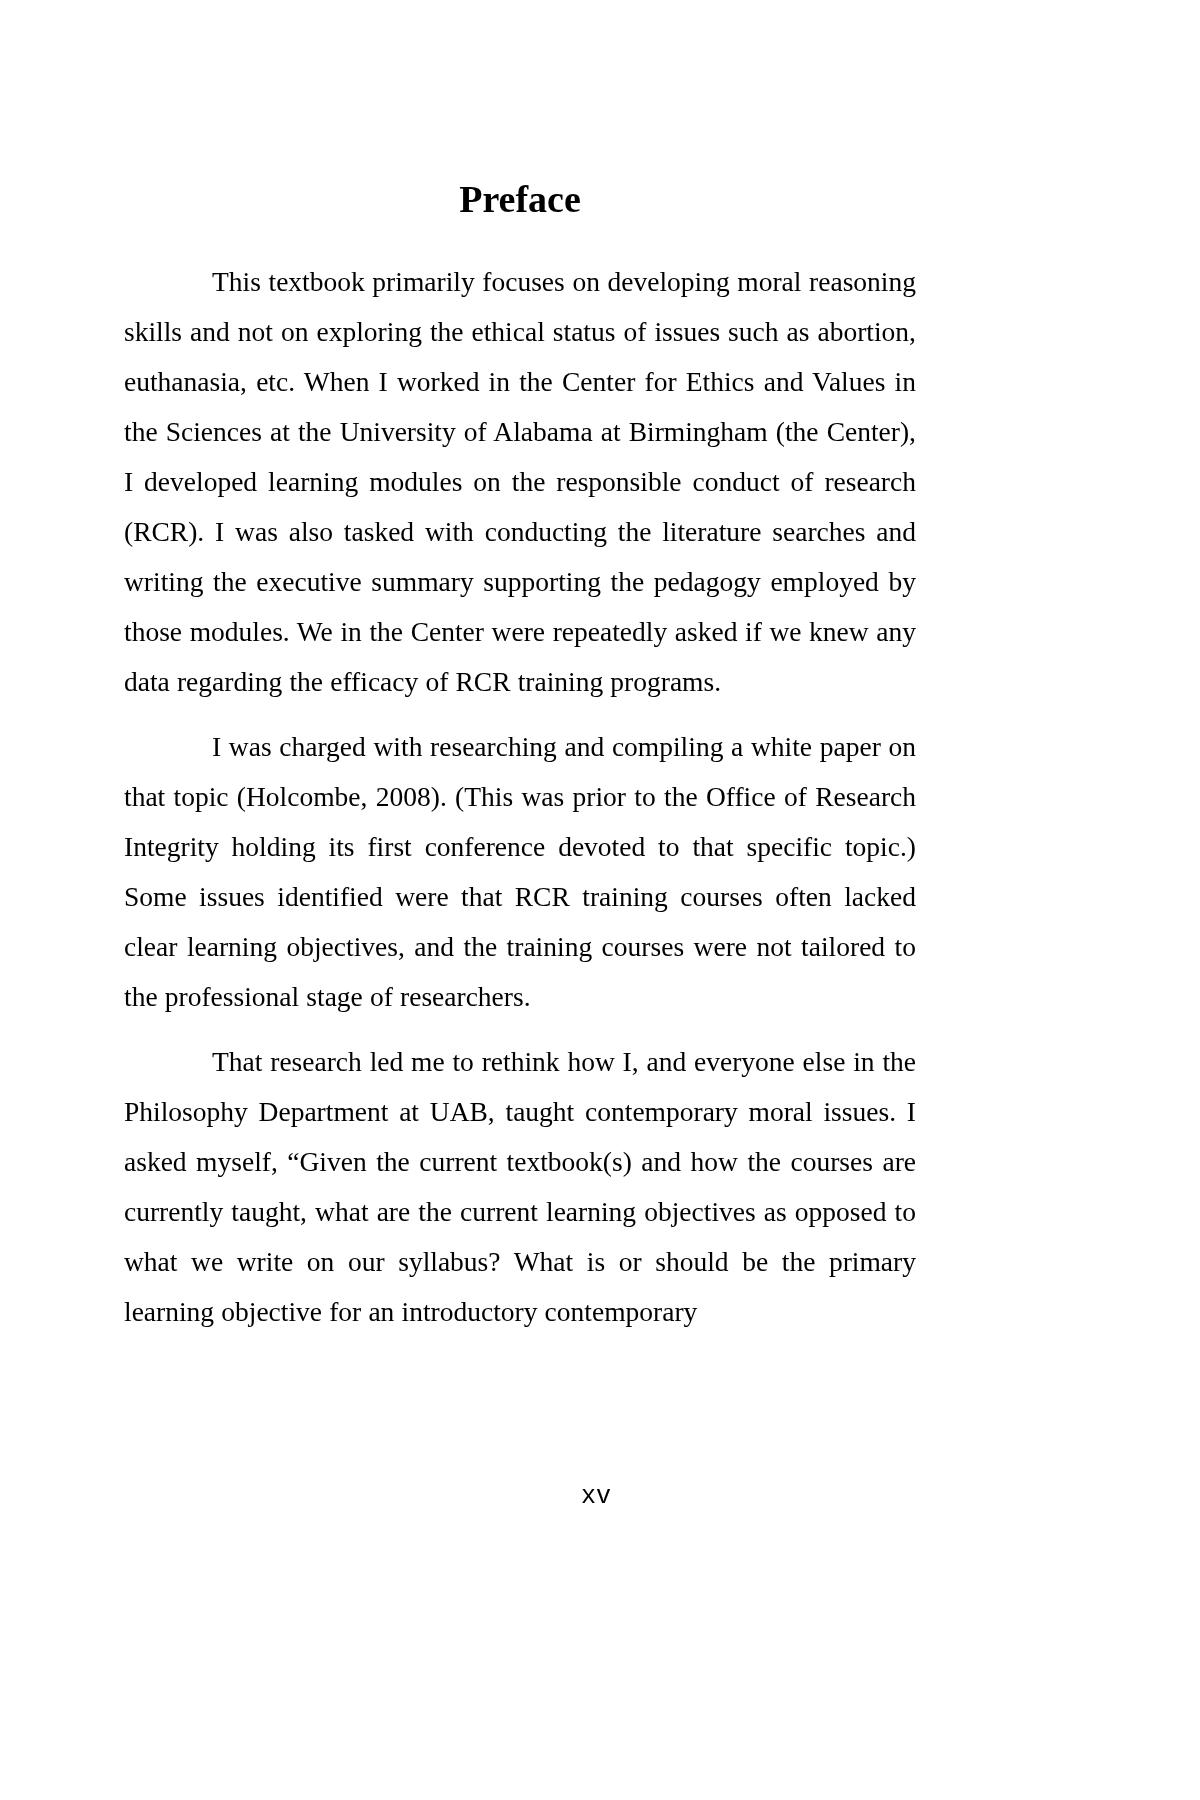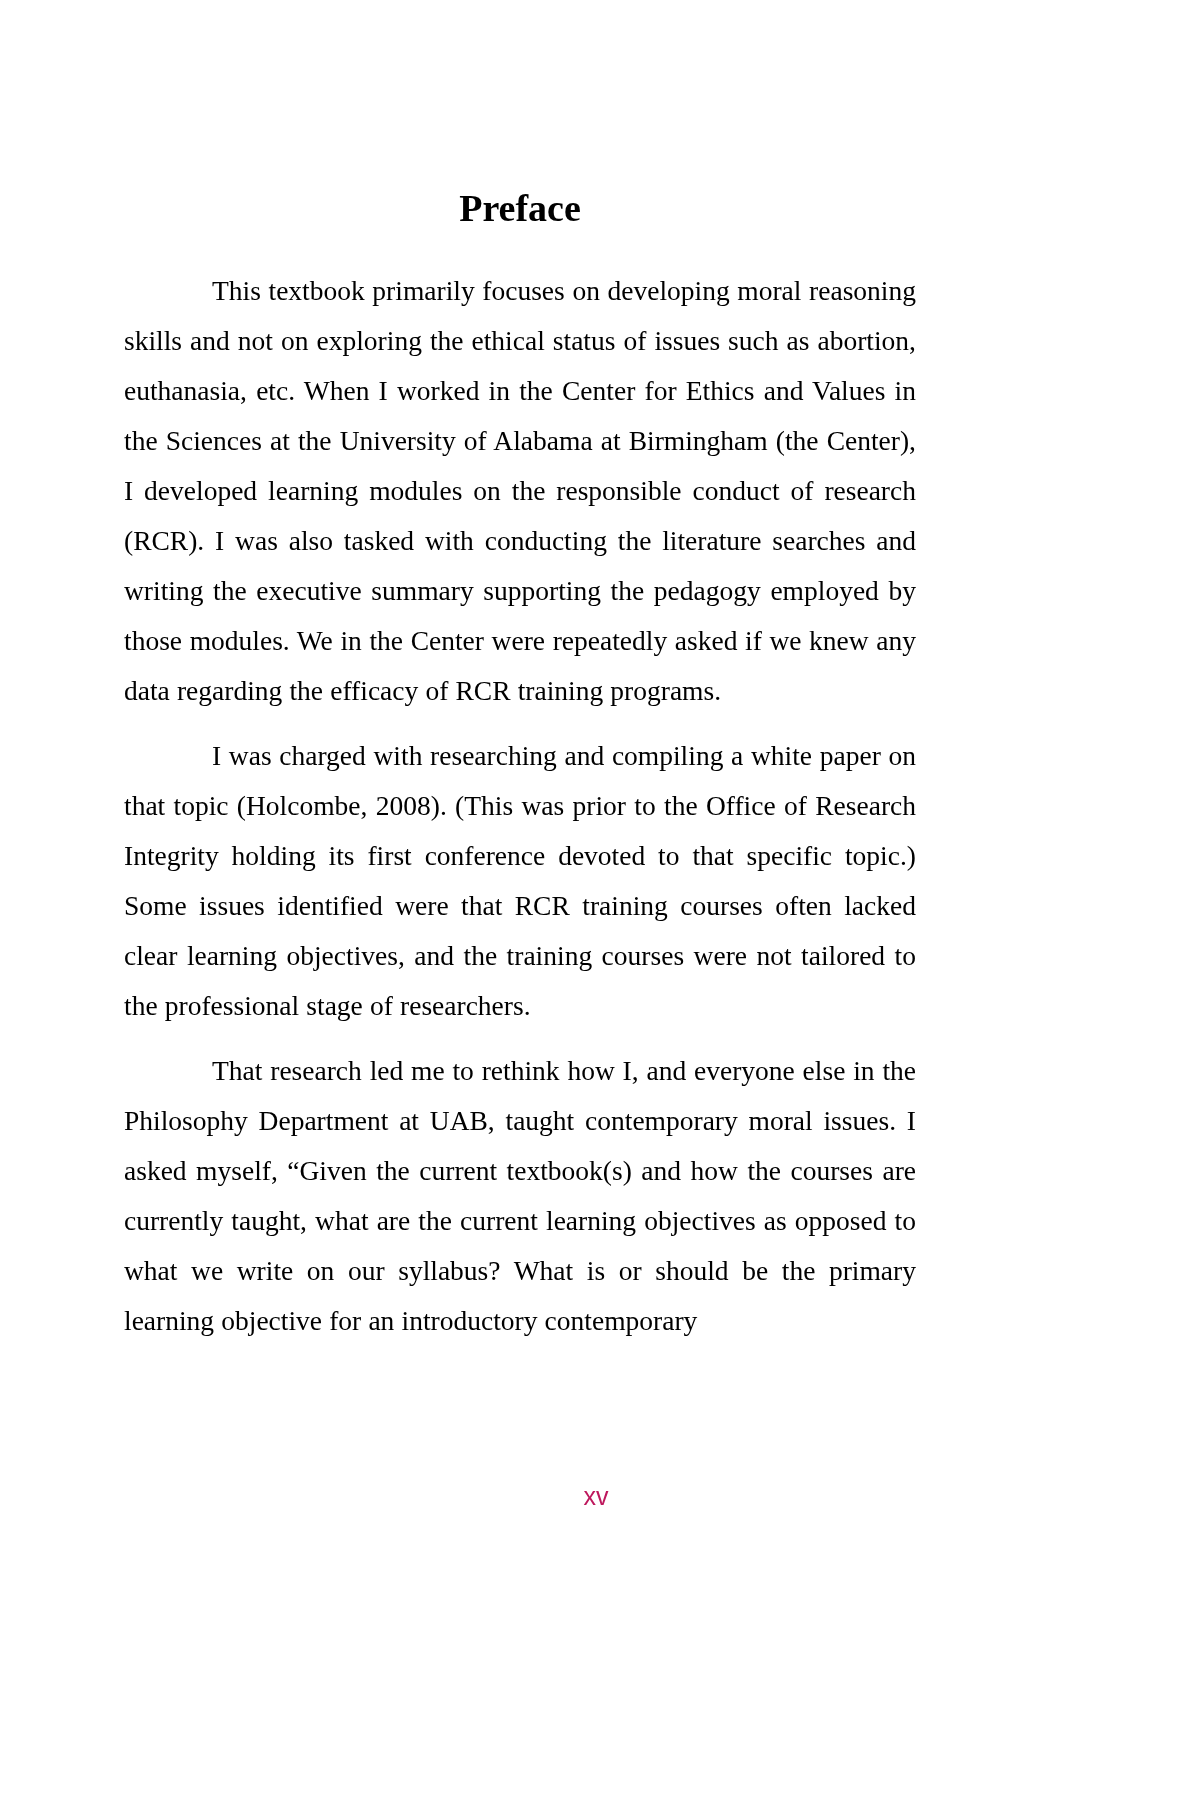--- a/index.html
+++ b/index.html
@@ -12,21 +12,21 @@
     width: 1200px;
     height: 1800px;
     margin: 0 auto;
     background: #ffffff;
     box-sizing: border-box;
     overflow: hidden;
   }
   .content {
     position: absolute;
     left: 124px;
-    top: 16px;
+    top: 7px;
     width: 792px;
   }
   .page-title {
     font-family: "Liberation Serif", "DejaVu Serif", serif;
     font-weight: bold;
     font-size: 38px;
     line-height: 1.1;
     color: #000000;
     text-align: center;
     margin: 0;
@@ -50,23 +50,23 @@
   }
   p.para + p.para {
     margin-top: 15px;
   }
   .folio {
     position: absolute;
     left: 0;
     right: 8px;
     top: 1482px;
     text-align: center;
-    font-family: Liberation Sans, sans-serif;
+    font-family: Liberation Mono, monospace;
     font-size: 25px;
-    color: #be185d;
+    color: #000000;
   }
 </style>
 </head>
 <body>
 
 <div class="page">
 
   <div class="content">
 
     <h1 class="page-title">Preface</h1>

